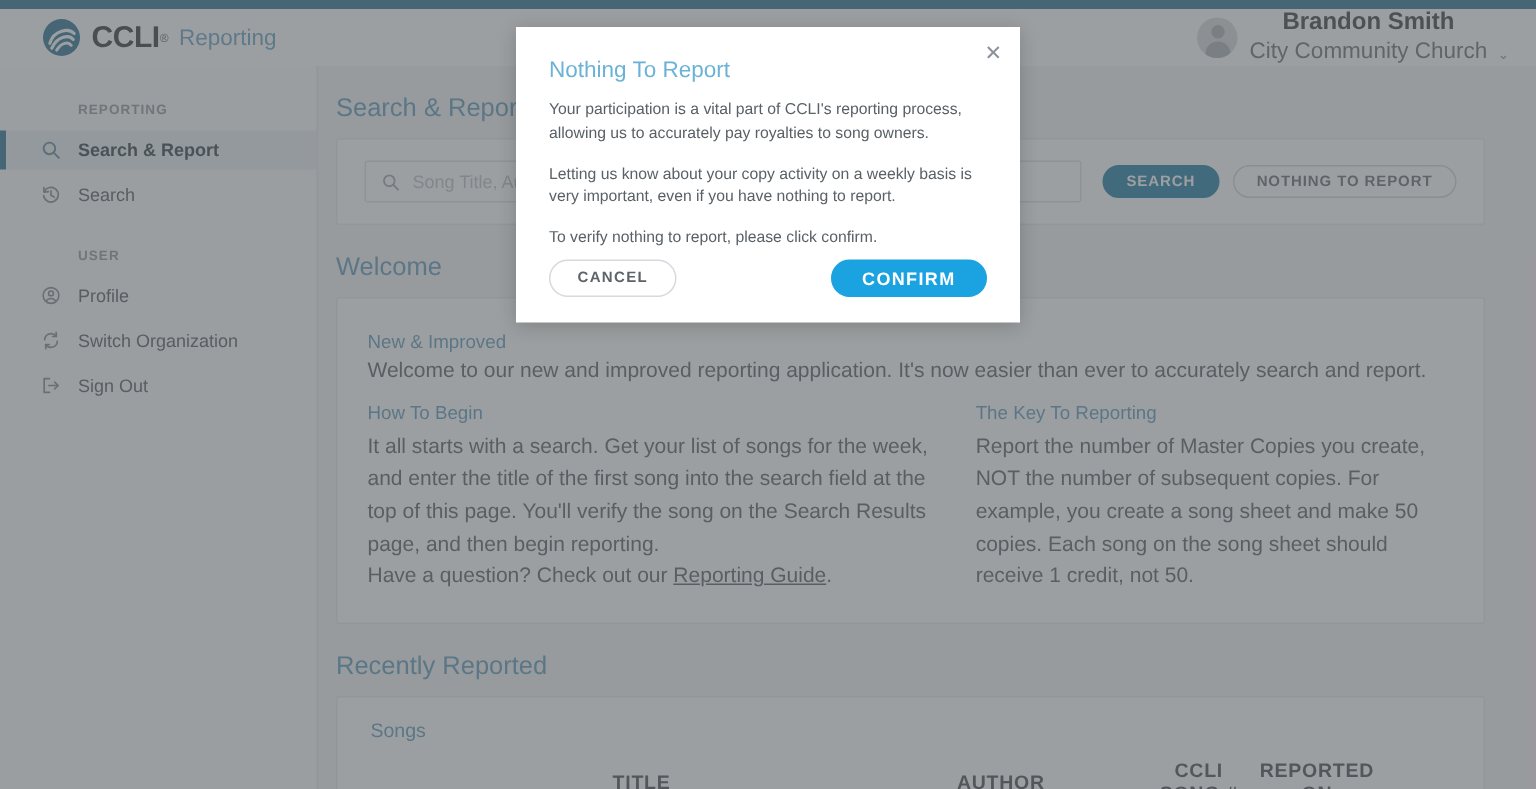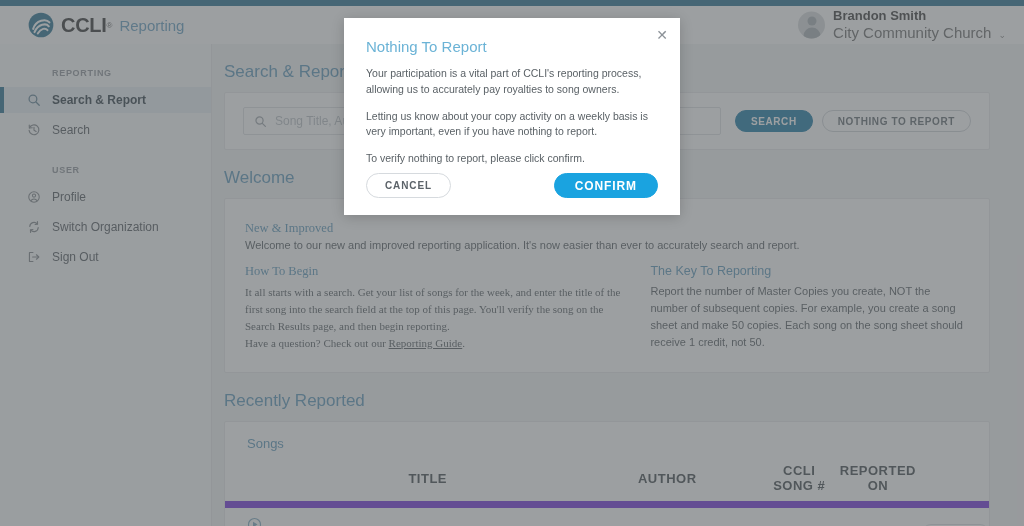--- a/index.html
+++ b/index.html
@@ -53,21 +53,21 @@
     content: ""; position: absolute; left: 50%; top: 5px;
     transform: translateX(-50%);
     width: 9px; height: 9px; border-radius: 50%; background: #a4abb0;
   }
   .avatar::after {
     content: ""; position: absolute; left: 50%; top: 16px;
     transform: translateX(-50%);
     width: 17px; height: 13px; border-radius: 9px 9px 0 0; background: #a4abb0;
   }
   .user-names { line-height: 1.25; }
-  .user-name { font-size: 13px; font-weight: bold; color: #333; }
+  .user-name { font-size: 16px; font-weight: bold; color: #333; text-align: center; }
   .user-org { font-size: 15px; color: #666; }
   .caret {
     margin-left: 7px; font-size: 9px; color: #888; align-self: flex-end;
     margin-bottom: 3px;
   }
 
   
   .sidebar {
     position: absolute; top: 44px; left: 0;
     width: 212px; height: 482px;
@@ -132,27 +132,27 @@
     letter-spacing: 0.6px; padding: 0 15px; height: 22px;
     display: inline-flex; align-items: center; justify-content: center;
     cursor: pointer; white-space: nowrap;
   }
   .btn-primary { background: #1173a0; color: #fff; border: 1px solid #1173a0; margin-left: 14px; }
   .btn-outline { background: #fff; color: #5e666c; border: 1px solid #cdd2d6; margin-left: 9px; }
 
   
   .welcome-card { padding: 12px 20px 20px 20px; }
   .wcols { display: flex; }
-  .wcol-l { width: 56%; padding-right: 18px; font-family: Liberation Serif, serif; }
+  .wcol-l { width: 56%; padding-right: 18px; }
   .wcol-r { width: 44%; }
   .w-head {
     font-size: 12.5px; color: #5694b8; margin: 10px 0 5px 0; font-weight: 400;
   }
   .w-body {
-    font-size: 11px; color: #4f565b; line-height: 1.55;
+    font-size: 14px; color: #4f565b; line-height: 1.55;
   }
   .w-link { color: #4f565b; text-decoration: underline; }
 
   
   .songs-label {
     font-size: 13px; color: #5694b8; padding: 14px 0 8px 22px;
   }
   table.songs { width: 100%; border-collapse: collapse; }
   table.songs th {
     font-size: 13px; font-weight: bold; color: #3c4347; letter-spacing: 0.5px;

